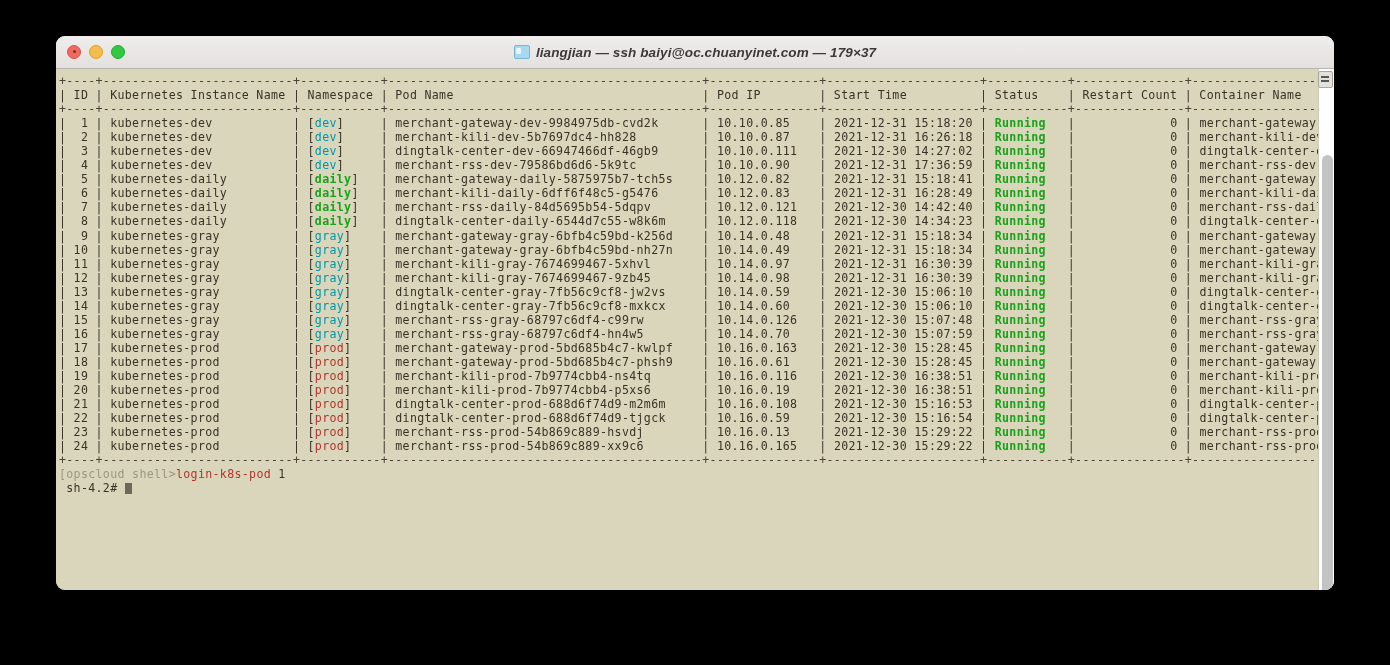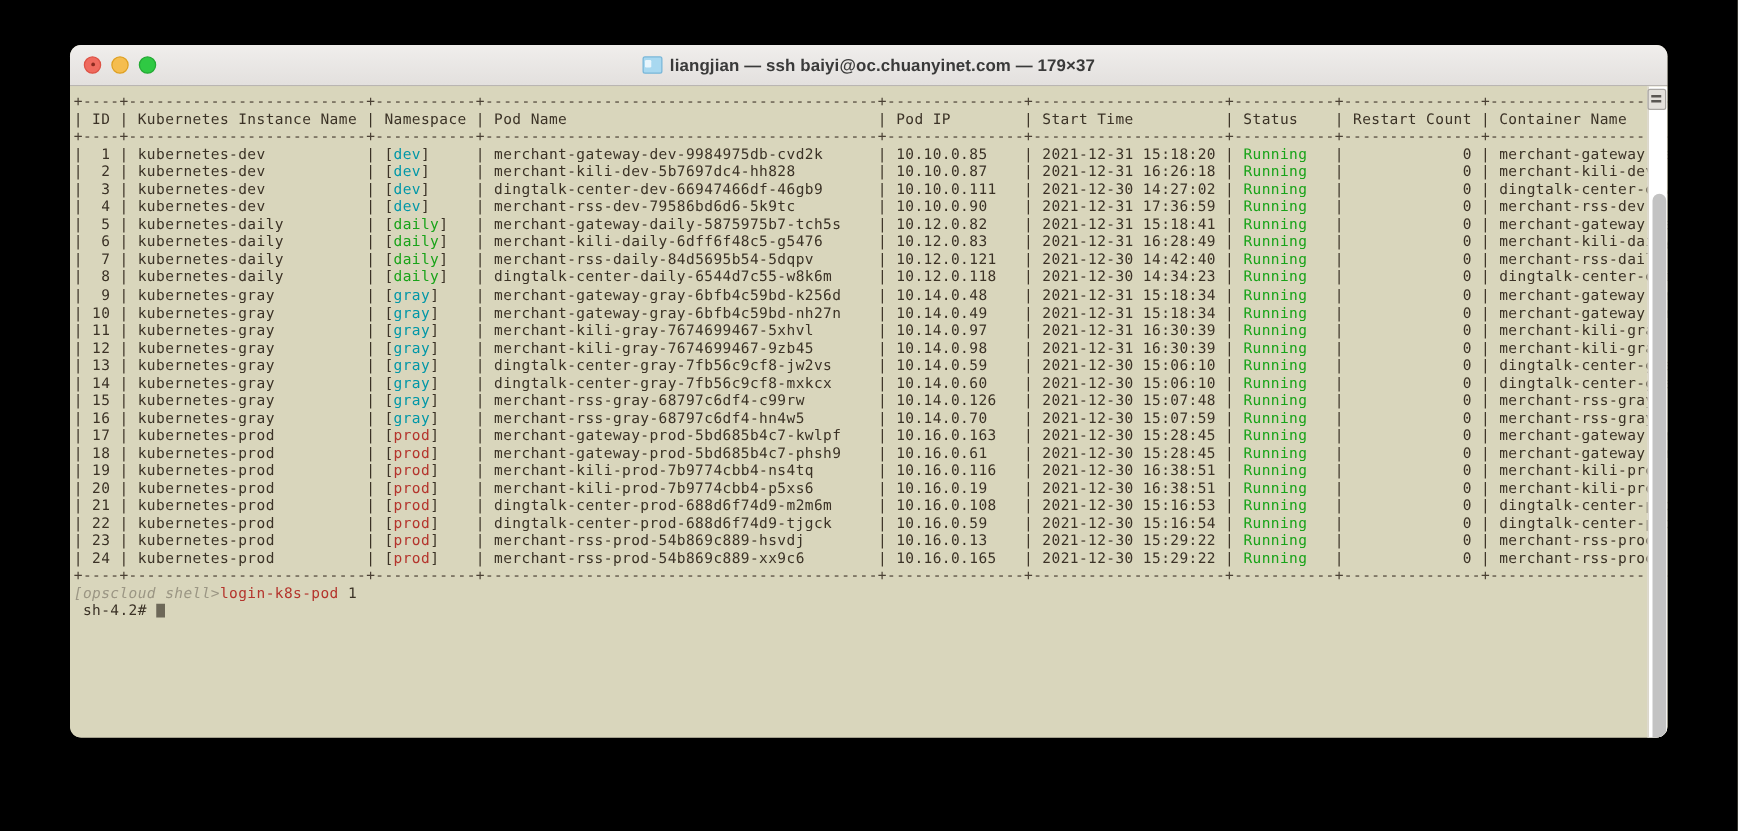--- a/index.html
+++ b/index.html
@@ -67,20 +67,21 @@
 
   #title-text {
     font-family: "Liberation Sans", sans-serif;
     font-size: 13.5px;
     font-weight: bold;
     color: #3a3a3a;
     letter-spacing: 0.1px;
     display: flex;
     align-items: center;
     gap: 6px;
+    font-style: italic;
   }
   #folder-icon {
     display: inline-block;
     width: 14px;
     height: 12px;
     position: relative;
     background: #a8d8f0;
     border: 1px solid #78b6d8;
     border-radius: 2px;
   }
@@ -112,23 +113,23 @@
     color: #3b3226;
     letter-spacing: 0.33px;
   }
   .line {
     height: 14.05px;
     padding-left: 3px;
   }
 
   
   .c-cyan   { color: #0097a7; }
-  .c-green  { color: #19a319; }
+  .c-green  { color: #19a319; font-weight: bold; }
   .c-red    { color: #b4342c; text-align: right; }
-  .c-gray   { color: #9b9684; font-style: italic; }
+  .c-gray   { color: #9b9684; }
   .c-border { color: #4a4034; }
   .bold     { font-weight: normal; }
 
   
   .cursor {
     display: inline-block;
     width: 7px;
     height: 11.5px;
     background: #6d6858;
     vertical-align: -2px;

